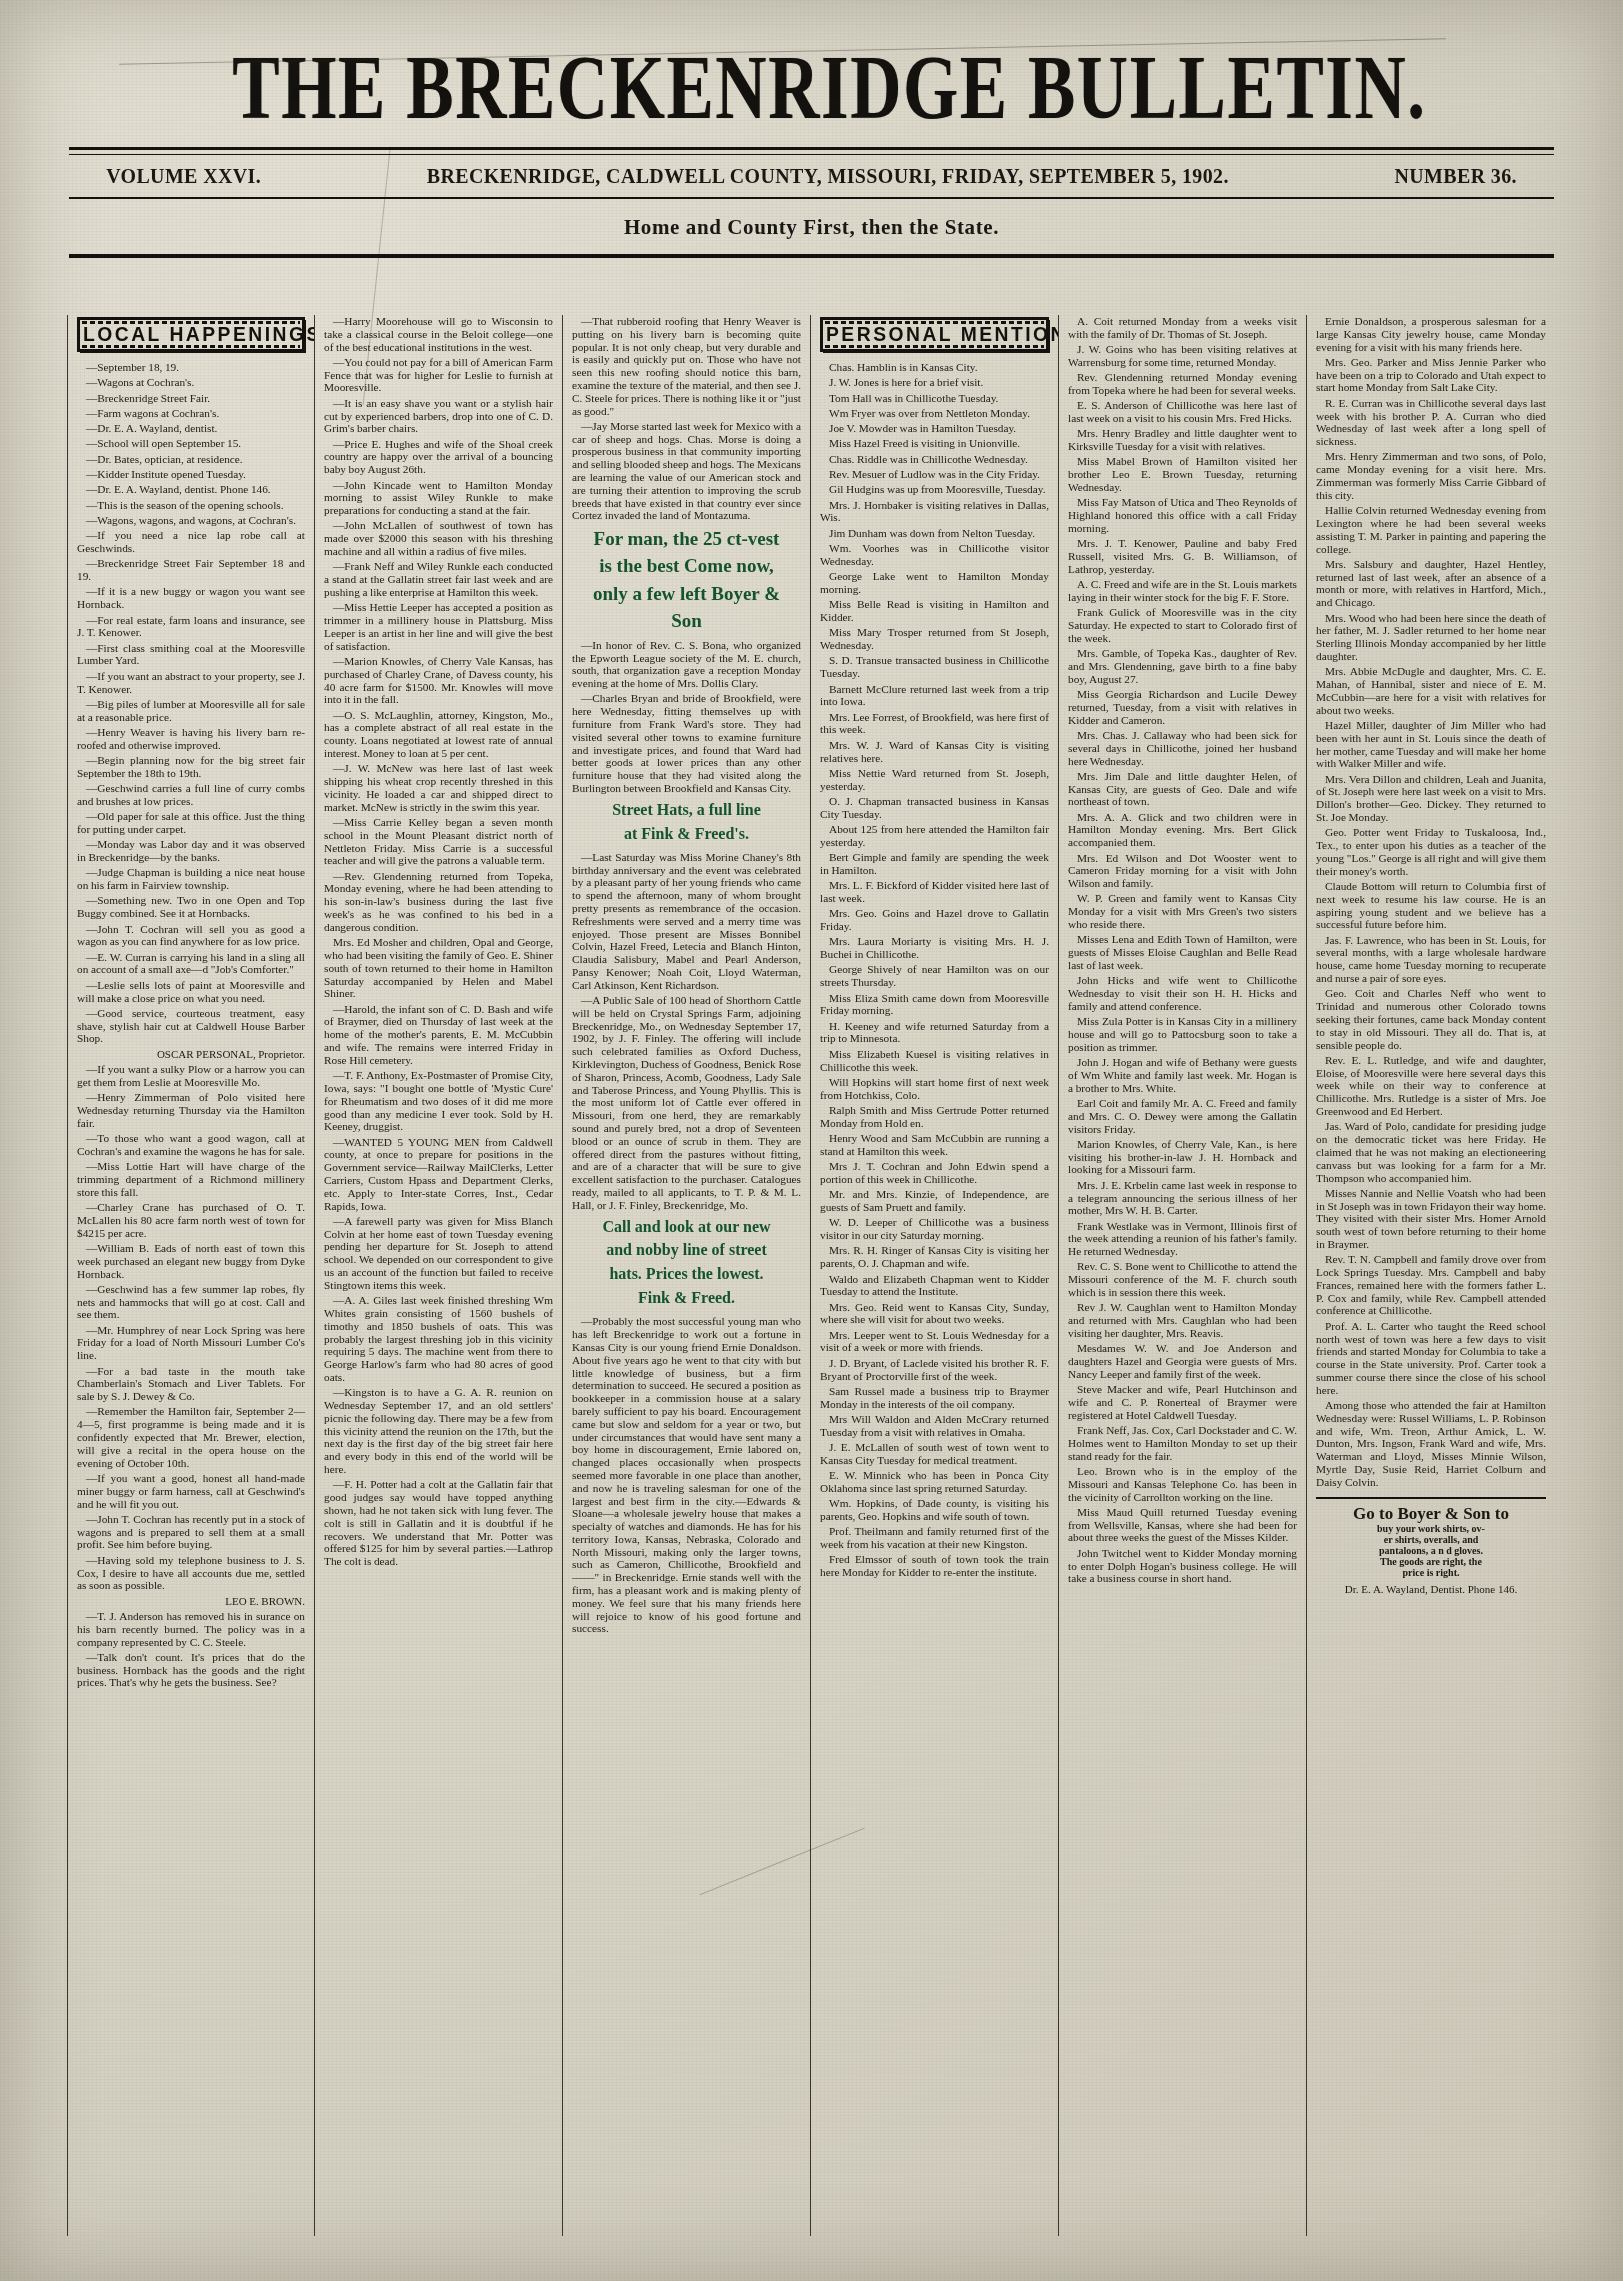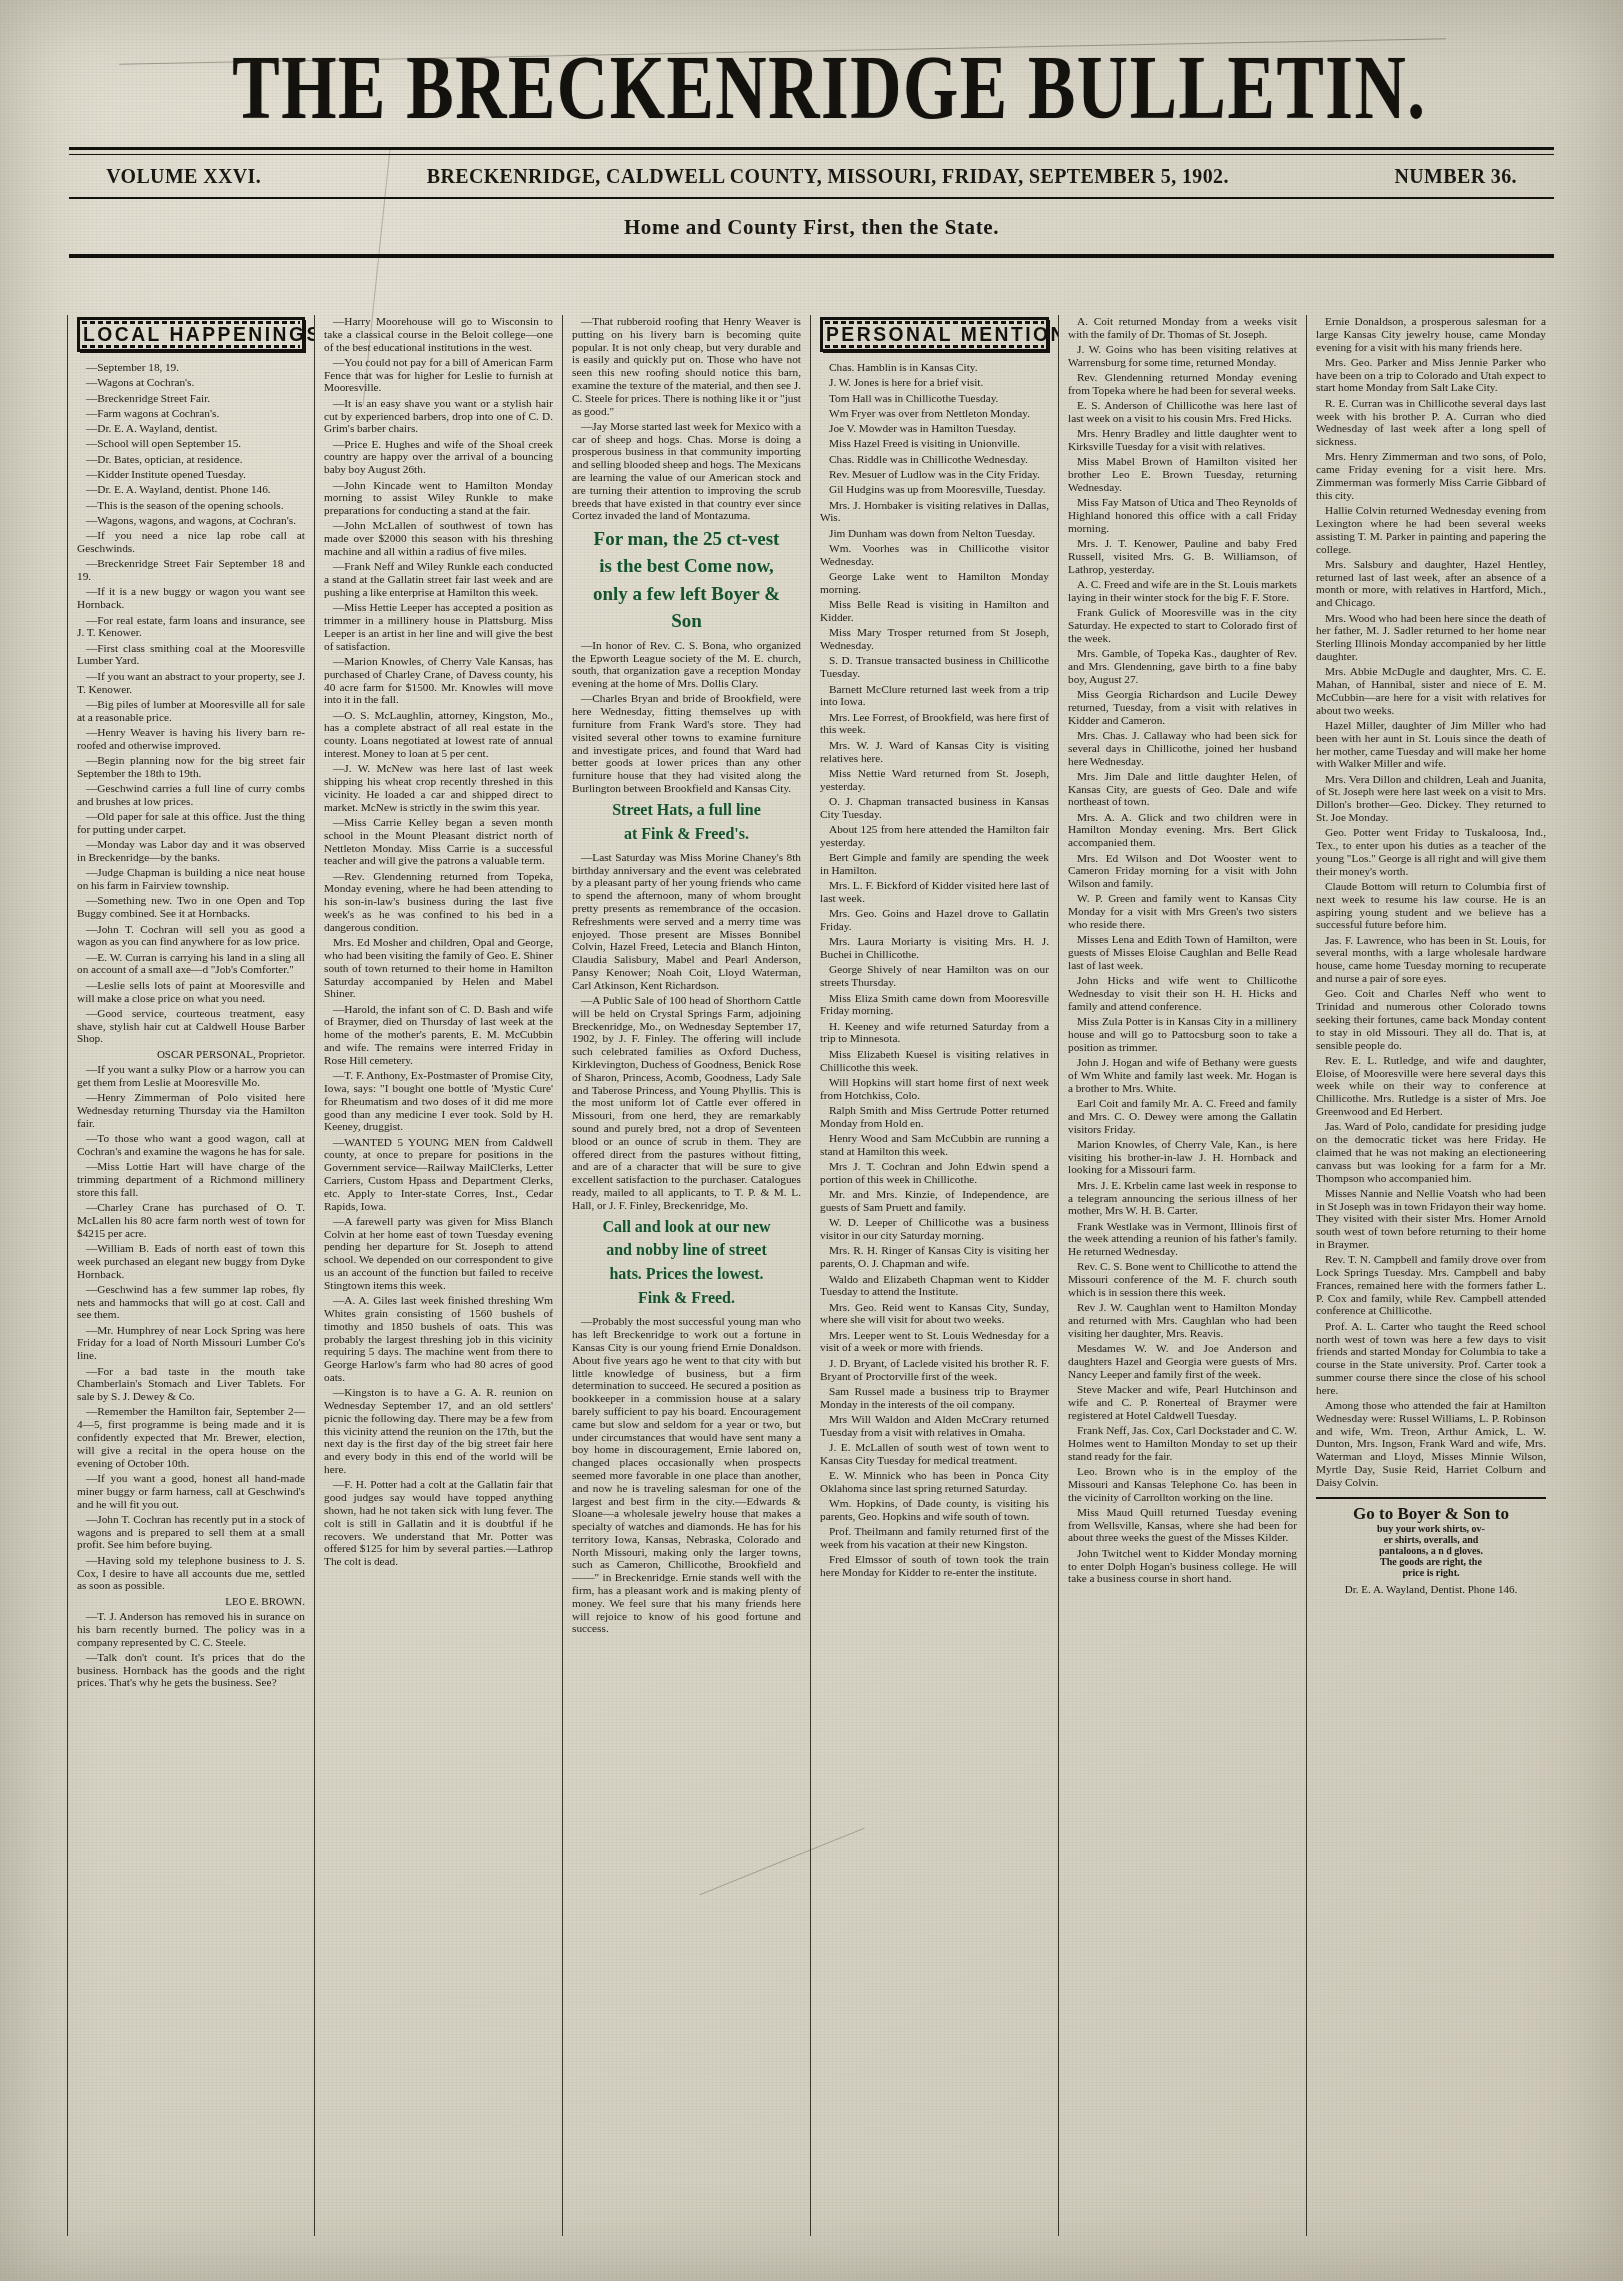--- a/index.html
+++ b/index.html
@@ -225,21 +225,21 @@
       <p class="p">—You could not pay for a bill of American Farm Fence that was for higher for Leslie to furnish at Mooresville.</p>
       <p class="p">—It is an easy shave you want or a stylish hair cut by experienced barbers, drop into one of C. D. Grim's barber chairs.</p>
       <p class="p">—Price E. Hughes and wife of the Shoal creek country are happy over the arrival of a bouncing baby boy August 26th.</p>
       <p class="p">—John Kincade went to Hamilton Monday morning to assist Wiley Runkle to make preparations for conducting a stand at the fair.</p>
       <p class="p">—John McLallen of southwest of town has made over $2000 this season with his threshing machine and all within a radius of five miles.</p>
       <p class="p">—Frank Neff and Wiley Runkle each conducted a stand at the Gallatin street fair last week and are pushing a like enterprise at Hamilton this week.</p>
       <p class="p">—Miss Hettie Leeper has accepted a position as trimmer in a millinery house in Plattsburg. Miss Leeper is an artist in her line and will give the best of satisfaction.</p>
       <p class="p">—Marion Knowles, of Cherry Vale Kansas, has purchased of Charley Crane, of Davess county, his 40 acre farm for $1500. Mr. Knowles will move into it in the fall.</p>
       <p class="p">—O. S. McLaughlin, attorney, Kingston, Mo., has a complete abstract of all real estate in the county. Loans negotiated at lowest rate of annual interest. Money to loan at 5 per cent.</p>
       <p class="p">—J. W. McNew was here last of last week shipping his wheat crop recently threshed in this vicinity. He loaded a car and shipped direct to market. McNew is strictly in the swim this year.</p>
-      <p class="p">—Miss Carrie Kelley began a seven month school in the Mount Pleasant district north of Nettleton Monday. Miss Carrie is a successful teacher and will give the patrons a valuable term.</p>
+      <p class="p">—Miss Carrie Kelley began a seven month school in the Mount Pleasant district north of Nettleton Friday. Miss Carrie is a successful teacher and will give the patrons a valuable term.</p>
       <p class="p">—Rev. Glendenning returned from Topeka, Monday evening, where he had been attending to his son-in-law's business during the last five week's as he was confined to his bed in a dangerous condition.</p>
       <p class="p">Mrs. Ed Mosher and children, Opal and George, who had been visiting the family of Geo. E. Shiner south of town returned to their home in Hamilton Saturday accompanied by Helen and Mabel Shiner.</p>
       <p class="p">—Harold, the infant son of C. D. Bash and wife of Braymer, died on Thursday of last week at the home of the mother's parents, E. M. McCubbin and wife. The remains were interred Friday in Rose Hill cemetery.</p>
       <p class="p">—T. F. Anthony, Ex-Postmaster of Promise City, Iowa, says: "I bought one bottle of 'Mystic Cure' for Rheumatism and two doses of it did me more good than any medicine I ever took. Sold by H. Keeney, druggist.</p>
       <p class="p">—WANTED 5 YOUNG MEN from Caldwell county, at once to prepare for positions in the Government service—Railway MailClerks, Letter Carriers, Custom Hpass and Department Clerks, etc. Apply to Inter-state Corres, Inst., Cedar Rapids, Iowa.</p>
       <p class="p">—A farewell party was given for Miss Blanch Colvin at her home east of town Tuesday evening pending her departure for St. Joseph to attend school. We depended on our correspondent to give us an account of the function but failed to receive Stingtown items this week.</p>
       <p class="p">—A. A. Giles last week finished threshing Wm Whites grain consisting of 1560 bushels of timothy and 1850 bushels of oats. This was probably the largest threshing job in this vicinity requiring 5 days. The machine went from there to George Harlow's farm who had 80 acres of good oats.</p>
       <p class="p">—Kingston is to have a G. A. R. reunion on Wednesday September 17, and an old settlers' picnic the following day. There may be a few from this vicinity attend the reunion on the 17th, but the next day is the first day of the big street fair here and every body in this end of the world will be here.</p>
       <p class="p">—F. H. Potter had a colt at the Gallatin fair that good judges say would have topped anything shown, had he not taken sick with lung fever. The colt is still in Gallatin and it is doubtful if he recovers. We understand that Mr. Potter was offered $125 for him by several parties.—Lathrop The colt is dead.</p>
     </div>
@@ -367,21 +367,21 @@
       <p class="p">Frank Neff, Jas. Cox, Carl Dockstader and C. W. Holmes went to Hamilton Monday to set up their stand ready for the fair.</p>
       <p class="p">Leo. Brown who is in the employ of the Missouri and Kansas Telephone Co. has been in the vicinity of Carrollton working on the line.</p>
       <p class="p">Miss Maud Quill returned Tuesday evening from Wellsville, Kansas, where she had been for about three weeks the guest of the Misses Kilder.</p>
       <p class="p">John Twitchel went to Kidder Monday morning to enter Dolph Hogan's business college. He will take a business course in short hand.</p>
     </div>
 
     <div class="col">
       <p class="p">Ernie Donaldson, a prosperous salesman for a large Kansas City jewelry house, came Monday evening for a visit with his many friends here.</p>
       <p class="p">Mrs. Geo. Parker and Miss Jennie Parker who have been on a trip to Colorado and Utah expect to start home Monday from Salt Lake City.</p>
       <p class="p">R. E. Curran was in Chillicothe several days last week with his brother P. A. Curran who died Wednesday of last week after a long spell of sickness.</p>
-      <p class="p">Mrs. Henry Zimmerman and two sons, of Polo, came Friday evening for a visit here. Mrs. Zimmerman was formerly Miss Carrie Gibbard of this city.</p>
+      <p class="p">Mrs. Henry Zimmerman and two sons, of Polo, came Monday evening for a visit here. Mrs. Zimmerman was formerly Miss Carrie Gibbard of this city.</p>
       <p class="p">Hallie Colvin returned Wednesday evening from Lexington where he had been several weeks assisting T. M. Parker in painting and papering the college.</p>
       <p class="p">Mrs. Salsbury and daughter, Hazel Hentley, returned last of last week, after an absence of a month or more, with relatives in Hartford, Mich., and Chicago.</p>
       <p class="p">Mrs. Wood who had been here since the death of her father, M. J. Sadler returned to her home near Sterling Illinois Monday accompanied by her little daughter.</p>
       <p class="p">Mrs. Abbie McDugle and daughter, Mrs. C. E. Mahan, of Hannibal, sister and niece of E. M. McCubbin—are here for a visit with relatives for about two weeks.</p>
       <p class="p">Hazel Miller, daughter of Jim Miller who had been with her aunt in St. Louis since the death of her mother, came Tuesday and will make her home with Walker Miller and wife.</p>
       <p class="p">Mrs. Vera Dillon and children, Leah and Juanita, of St. Joseph were here last week on a visit to Mrs. Dillon's brother—Geo. Dickey. They returned to St. Joe Monday.</p>
       <p class="p">Geo. Potter went Friday to Tuskaloosa, Ind., Tex., to enter upon his duties as a teacher of the young "Los." George is all right and will give them their money's worth.</p>
       <p class="p">Claude Bottom will return to Columbia first of next week to resume his law course. He is an aspiring young student and we believe has a successful future before him.</p>
       <p class="p">Jas. F. Lawrence, who has been in St. Louis, for several months, with a large wholesale hardware house, came home Tuesday morning to recuperate and nurse a pair of sore eyes.</p>
       <p class="p">Geo. Coit and Charles Neff who went to Trinidad and numerous other Colorado towns seeking their fortunes, came back Monday content to stay in old Missouri. They all do. That is, at sensible people do.</p>

